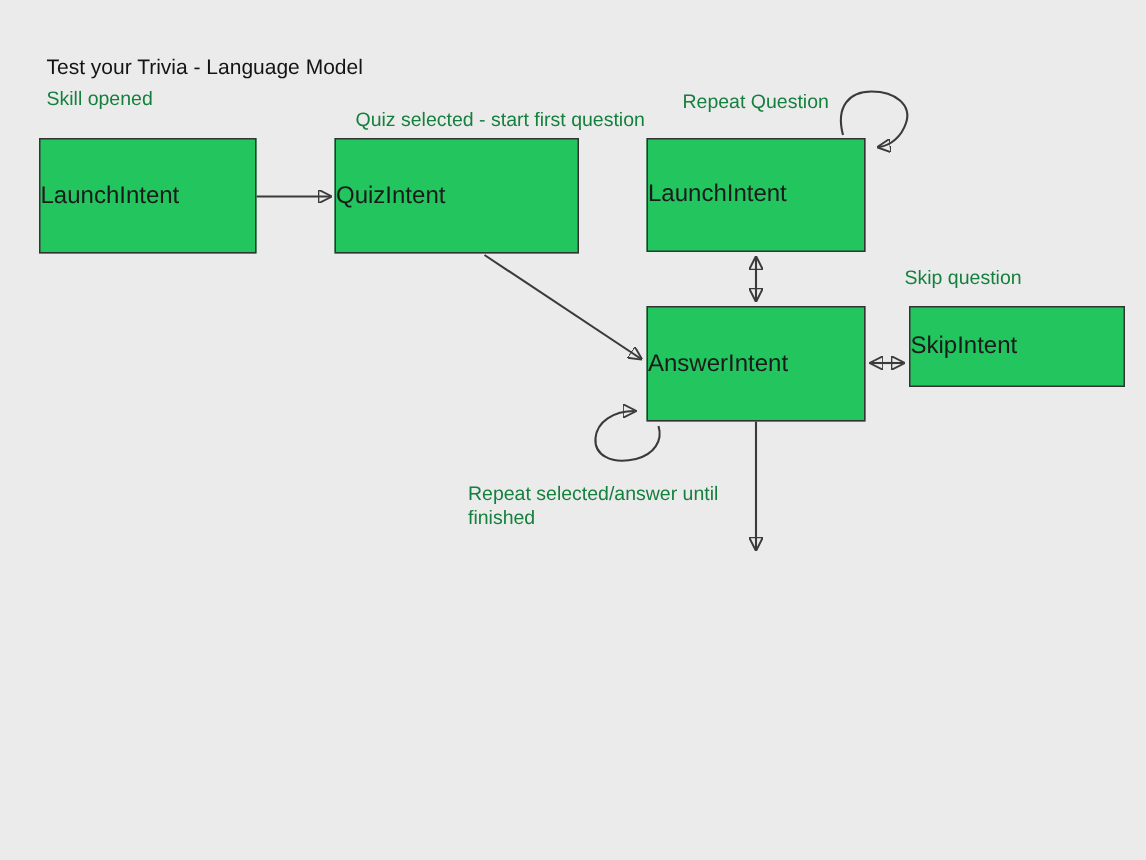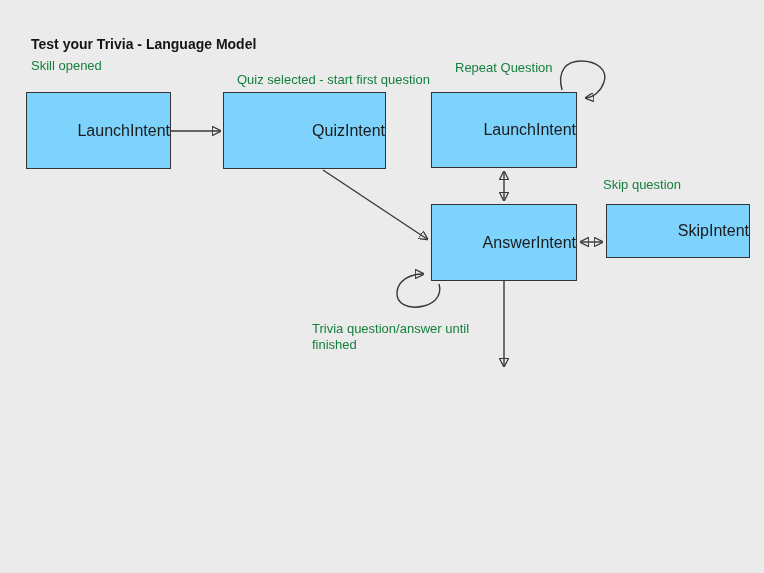--- a/index.html
+++ b/index.html
@@ -14,44 +14,44 @@
     width: 764px;
     height: 573px;
     background: #ebebeb;
     overflow: hidden;
   }
   .diagram-title {
     position: absolute;
     left: 31px;
     top: 36px;
     font-size: 14px;
-    font-weight: bold;
+    font-weight: normal;
     color: #141414;
     white-space: nowrap;
   }
   .anno {
     position: absolute;
     font-size: 13px;
     color: #15803d;
     white-space: nowrap;
     line-height: 16px;
   }
   #anno-skill-opened   { left: 31px;  top: 58px; }
   #anno-quiz-selected  { left: 193px; top: 72px; margin-left: 44px; }
   #anno-repeat-question{ left: 455px; top: 60px; }
   #anno-skip-question  { left: 603px; top: 177px; }
   #anno-repeat-until   { left: 312px; top: 321px; white-space: normal; width: 178px; }
   .node {
     position: absolute;
     box-sizing: border-box;
-    background: #7dd3fc;
+    background: #22c55e;
     border: 1.5px solid #333333;
     display: flex;
     align-items: center;
-    justify-content: flex-end;
+    justify-content: flex-start;
     font-size: 16px;
     color: #1b1b1b;
   }
   #node-launch  { left: 26px;  top: 92px;  width: 145px; height: 77px; }
   #node-quiz    { left: 223px; top: 92px;  width: 163px; height: 77px; }
   #node-repeat  { left: 431px; top: 92px;  width: 146px; height: 76px; }
   #node-answer  { left: 431px; top: 204px; width: 146px; height: 77px; }
   #node-skip    { left: 606px; top: 204px; width: 144px; height: 54px; }
   #node-session { left: 432px; top: 370px; width: 145px; height: 77px; }
   .edge-layer {
@@ -72,21 +72,21 @@
 <body>
 
 <div class="stage">
 
   <div class="diagram-title">Test your Trivia - Language Model</div>
 
   <div class="anno" id="anno-skill-opened">Skill opened</div>
   <div class="anno" id="anno-quiz-selected">Quiz selected - start first question</div>
   <div class="anno" id="anno-repeat-question">Repeat Question</div>
   <div class="anno" id="anno-skip-question">Skip question</div>
-  <div class="anno" id="anno-repeat-until">Trivia question/answer until finished</div>
+  <div class="anno" id="anno-repeat-until">Repeat selected/answer until finished</div>
 
   <svg class="edge-layer" viewBox="0 0 764 573" xmlns="http://www.w3.org/2000/svg">
     <defs>
       <marker id="arr" viewBox="0 0 10 10" refX="8.5" refY="5" markerWidth="6.5" markerHeight="6.5" orient="auto-start-reverse">
         <path d="M0,0 L10,5 L0,10 z" fill="#3a3a3a" stroke="none"></path>
       </marker>
     </defs>
     <line x1="171" y1="131" x2="220" y2="131" marker-end="url(#arr)"></line>
     <line x1="323" y1="170" x2="427" y2="239" marker-end="url(#arr)"></line>
     <line x1="504" y1="172" x2="504" y2="200" marker-start="url(#arr)" marker-end="url(#arr)"></line>

